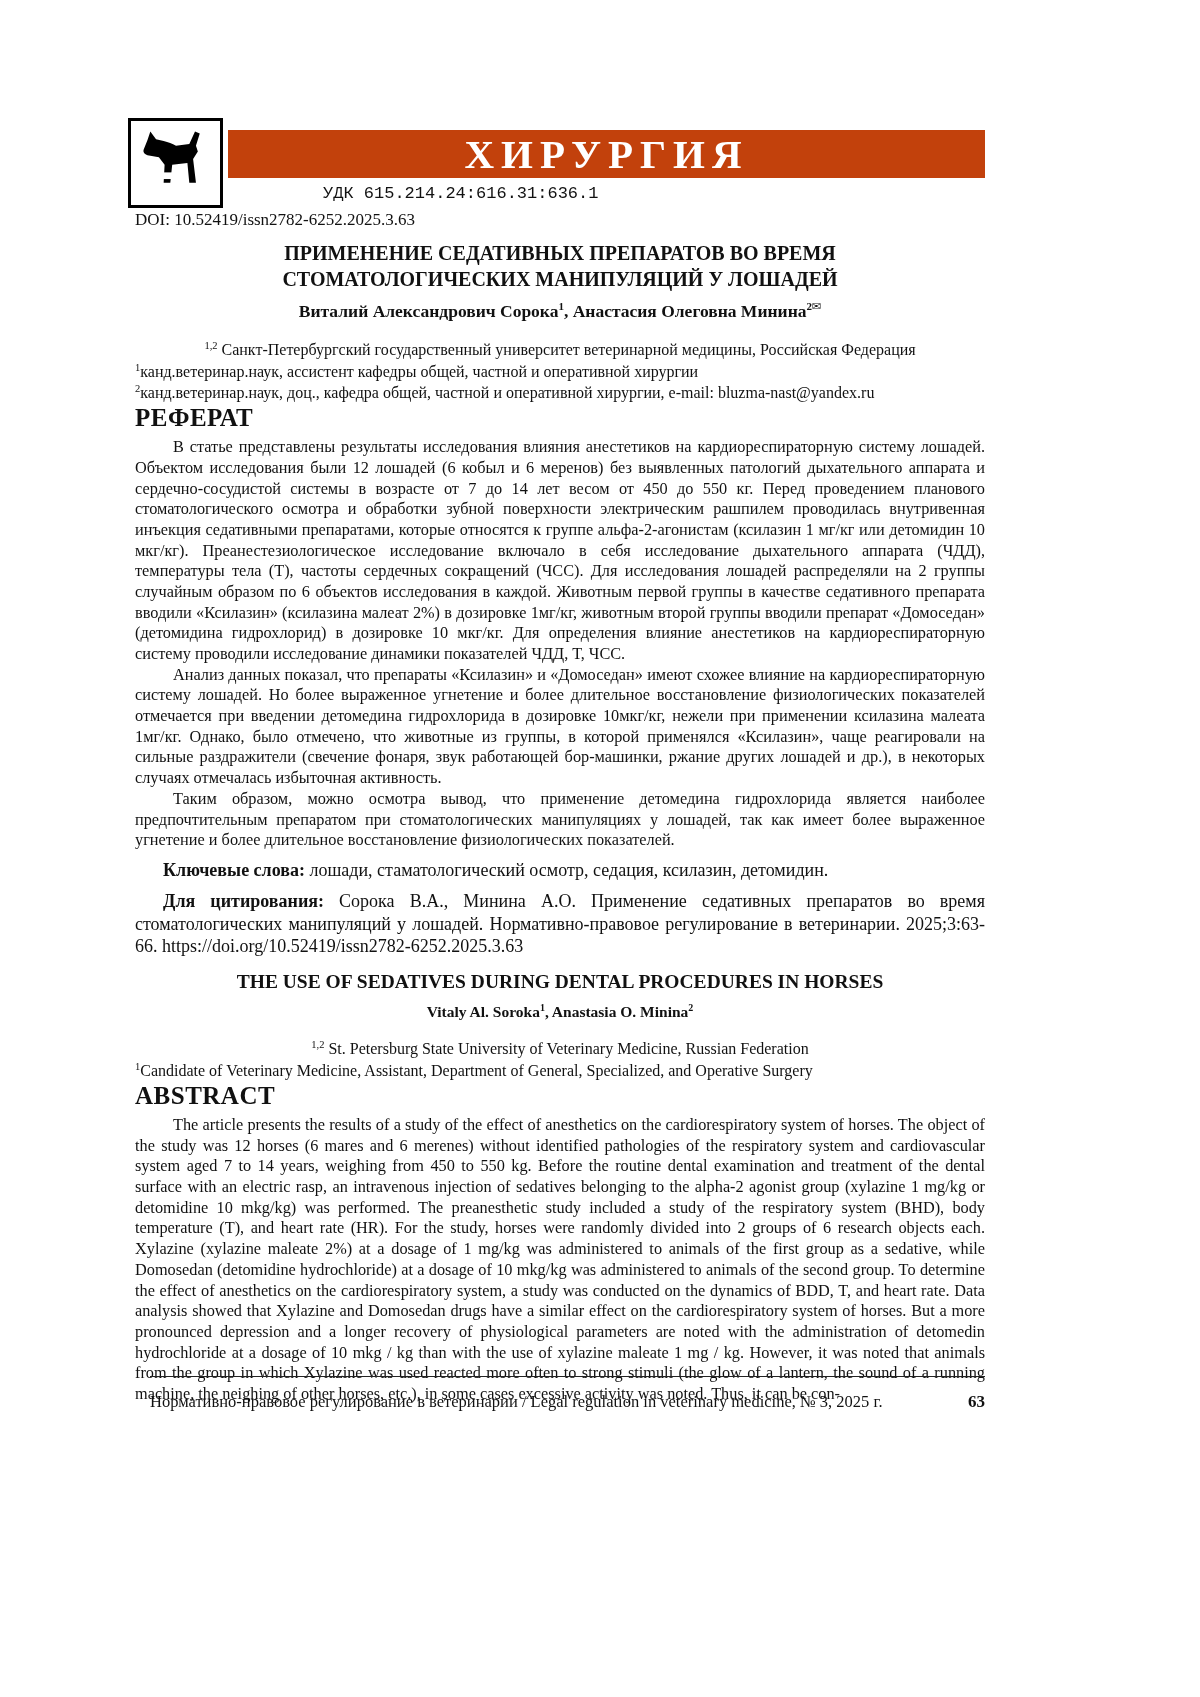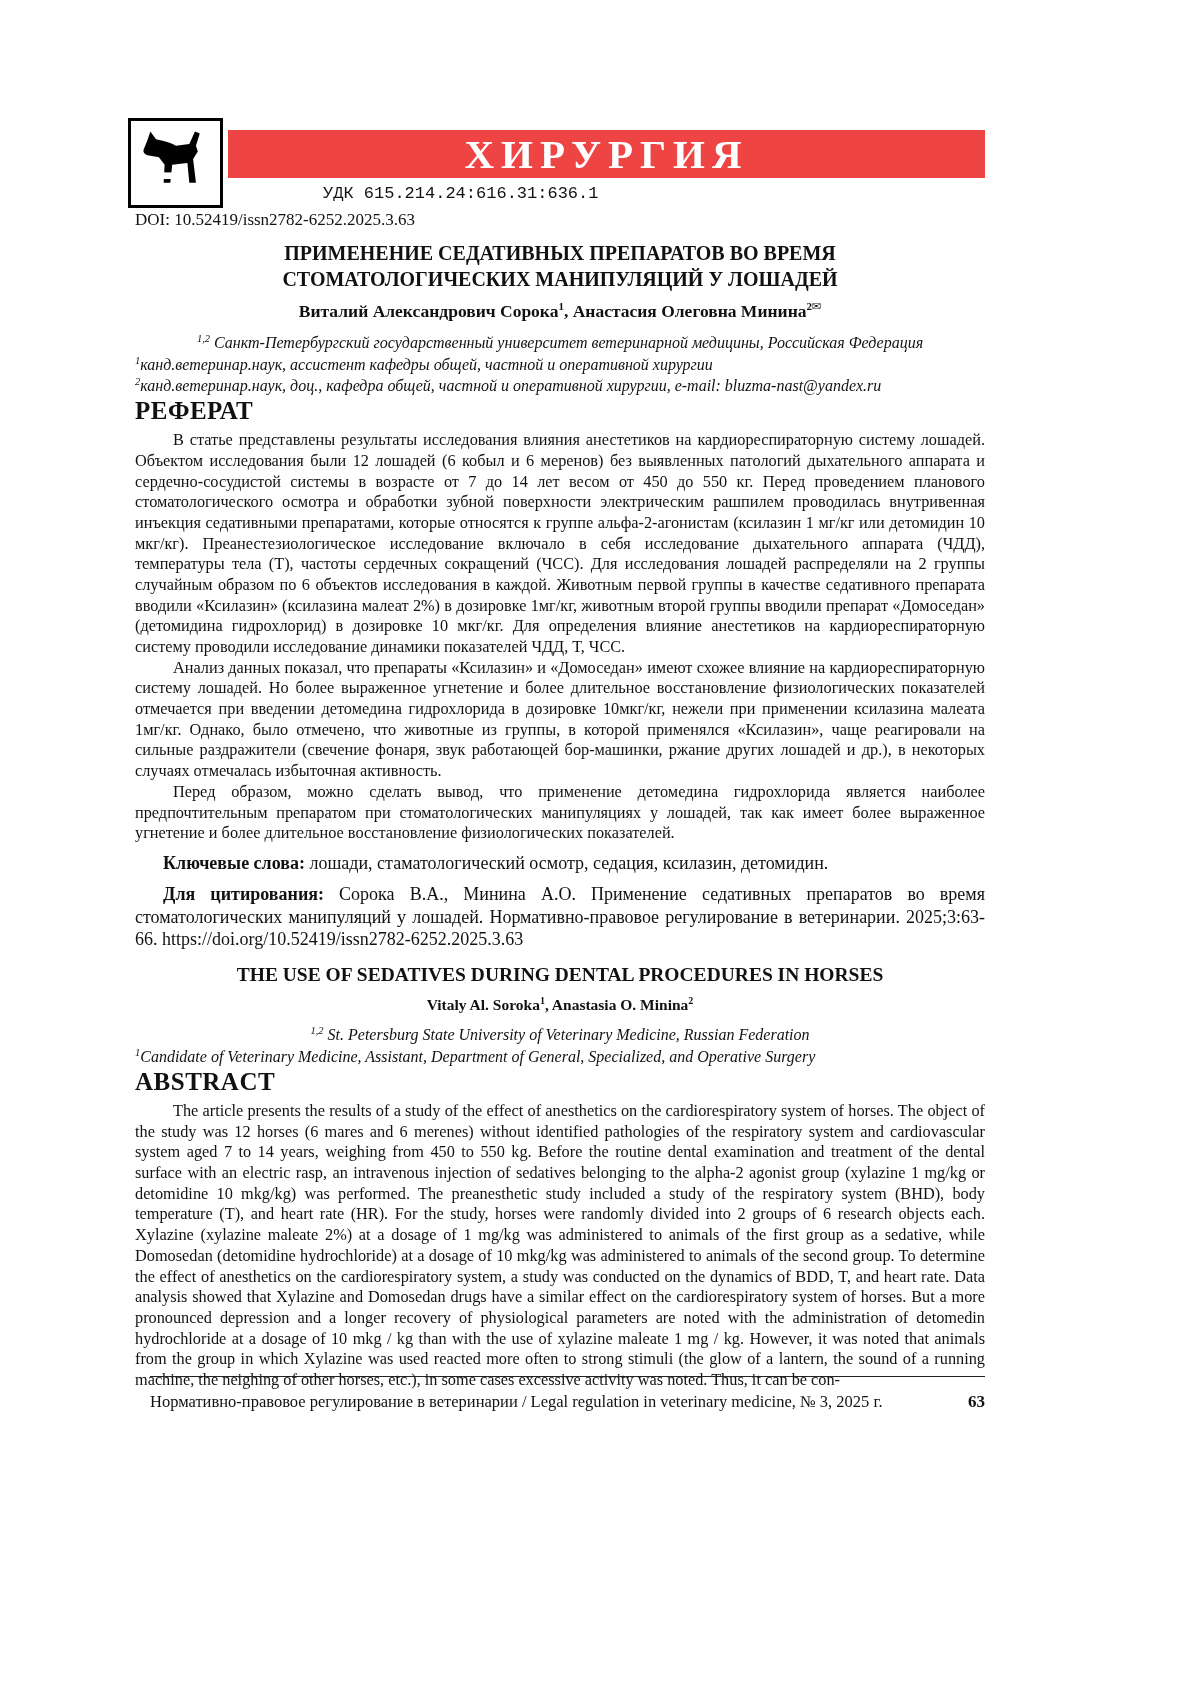--- a/index.html
+++ b/index.html
@@ -10,33 +10,33 @@
   }
   .page { position:absolute; top:118px; left:135px; width:850px; }
 
   .header-row { display:flex; align-items:flex-start; }
   .logo-box {
     flex:0 0 auto; width:95px; height:90px; margin-left:-7px;
     border:3px solid #000; background:#fff;
     display:flex; align-items:center; justify-content:center;
   }
   .banner {
-    flex:1; margin-left:5px; margin-top:12px; height:55px; background:#ef4444;
+    flex:1; margin-left:5px; margin-top:12px; height:55px; background:#c2410c;
     color:#fff; display:flex; align-items:center; justify-content:center;
     font-size:41px; font-weight:bold; letter-spacing:7px;
   }
   .udk-row { margin-left:100px; margin-top:6px; font-size:17px;font-family:Liberation Mono, monospace; }
   .doi-row { margin-top:2px; font-size:17px; }
 
   .title { margin-top:10px; text-align:center; font-weight:bold; font-size:20px; line-height:1.3; }
   .authors { margin-top:8px; text-align:center; font-weight:bold; font-size:17.5px; }
   .authors sup { font-size:11px; }
   .env { font-family:"DejaVu Sans",sans-serif; font-size:12px; }
 
-  .affils { margin-top:10px; font-style:italic; font-size:16px; line-height:1.34; }
+  .affils { margin-top:17px; font-size:16px; line-height:1.34; }
   .affil-center { text-align:center; }
   .affils sup { font-size:10.5px; }
 
   .section-heading { font-size:25px; font-weight:bold; letter-spacing:0.5px; }
 
   .body-block { margin-top:5px; }
   .body-para { text-align:justify; text-indent:38px; font-size:16.3px; line-height:1.27; }
   .lead-para { margin-top:8px; text-align:justify; text-indent:28px; font-size:18px; line-height:1.27; }
   .lead-para b { font-weight:bold; }
 
@@ -89,21 +89,21 @@
     <div class="affil-center"><sup>1,2</sup><span> Санкт-Петербургский государственный университет ветеринарной медицины, Российская Федерация</span></div>
     <div><sup>1</sup><span>канд.ветеринар.наук, ассистент кафедры общей, частной и оперативной хирургии</span></div>
     <div><sup>2</sup><span>канд.ветеринар.наук, доц., кафедра общей, частной и оперативной хирургии, e-mail: bluzma-nast@yandex.ru</span></div>
   </div>
 
   <div class="section-heading">РЕФЕРАТ</div>
 
   <div class="body-block">
     <p class="body-para">В статье представлены результаты исследования влияния анестетиков на кардиореспираторную систему лошадей. Объектом исследования были 12 лошадей (6 кобыл и 6 меренов) без выявленных патологий дыхательного аппарата и сердечно-сосудистой системы в возрасте от 7 до 14 лет весом от 450 до 550 кг. Перед проведением планового стоматологического осмотра и обработки зубной поверхности электрическим рашпилем проводилась внутривенная инъекция седативными препаратами, которые относятся к группе альфа-2-агонистам (ксилазин 1 мг/кг или детомидин 10 мкг/кг). Преанестезиологическое исследование включало в себя исследование дыхательного аппарата (ЧДД), температуры тела (Т), частоты сердечных сокращений (ЧСС). Для исследования лошадей распределяли на 2 группы случайным образом по 6 объектов исследования в каждой. Животным первой группы в качестве седативного препарата вводили «Ксилазин» (ксилазина малеат 2%) в дозировке 1мг/кг, животным второй группы вводили препарат «Домоседан» (детомидина гидрохлорид) в дозировке 10 мкг/кг. Для определения влияние анестетиков на кардиореспираторную систему проводили исследование динамики показателей ЧДД, Т, ЧСС.</p>
     <p class="body-para">Анализ данных показал, что препараты «Ксилазин» и «Домоседан» имеют схожее влияние на кардиореспираторную систему лошадей. Но более выраженное угнетение и более длительное восстановление физиологических показателей отмечается при введении детомедина гидрохлорида в дозировке 10мкг/кг, нежели при применении ксилазина малеата 1мг/кг. Однако, было отмечено, что животные из группы, в которой применялся «Ксилазин», чаще реагировали на сильные раздражители (свечение фонаря, звук работающей бор-машинки, ржание других лошадей и др.), в некоторых случаях отмечалась избыточная активность.</p>
-    <p class="body-para">Перед образом, можно сделать вывод, что применение детомедина гидрохлорида является наиболее предпочтительным препаратом при стоматологических манипуляциях у лошадей, так как имеет более выраженное угнетение и более длительное восстановление физиологических показателей.</p>
+    <p class="body-para">Таким образом, можно осмотра вывод, что применение детомедина гидрохлорида является наиболее предпочтительным препаратом при стоматологических манипуляциях у лошадей, так как имеет более выраженное угнетение и более длительное восстановление физиологических показателей.</p>
   </div>
 
   <p class="lead-para"><b>Ключевые слова:</b><span> лошади, стаматологический осмотр, седация, ксилазин, детомидин.</span></p>
 
   <p class="lead-para"><b>Для цитирования:</b><span> Сорока В.А., Минина А.О. Применение седативных препаратов во время стоматологических манипуляций у лошадей. Нормативно-правовое регулирование в ветеринарии. 2025;3:63-66. https://doi.org/10.52419/issn2782-6252.2025.3.63</span></p>
 
   <div class="en-title">THE USE OF SEDATIVES DURING DENTAL PROCEDURES IN HORSES</div>
 
   <div class="en-authors">
     <span>Vitaly Al. Soroka</span><sup>1</sup><span>, </span><span>Anastasia O. Minina</span><sup>2</sup>

